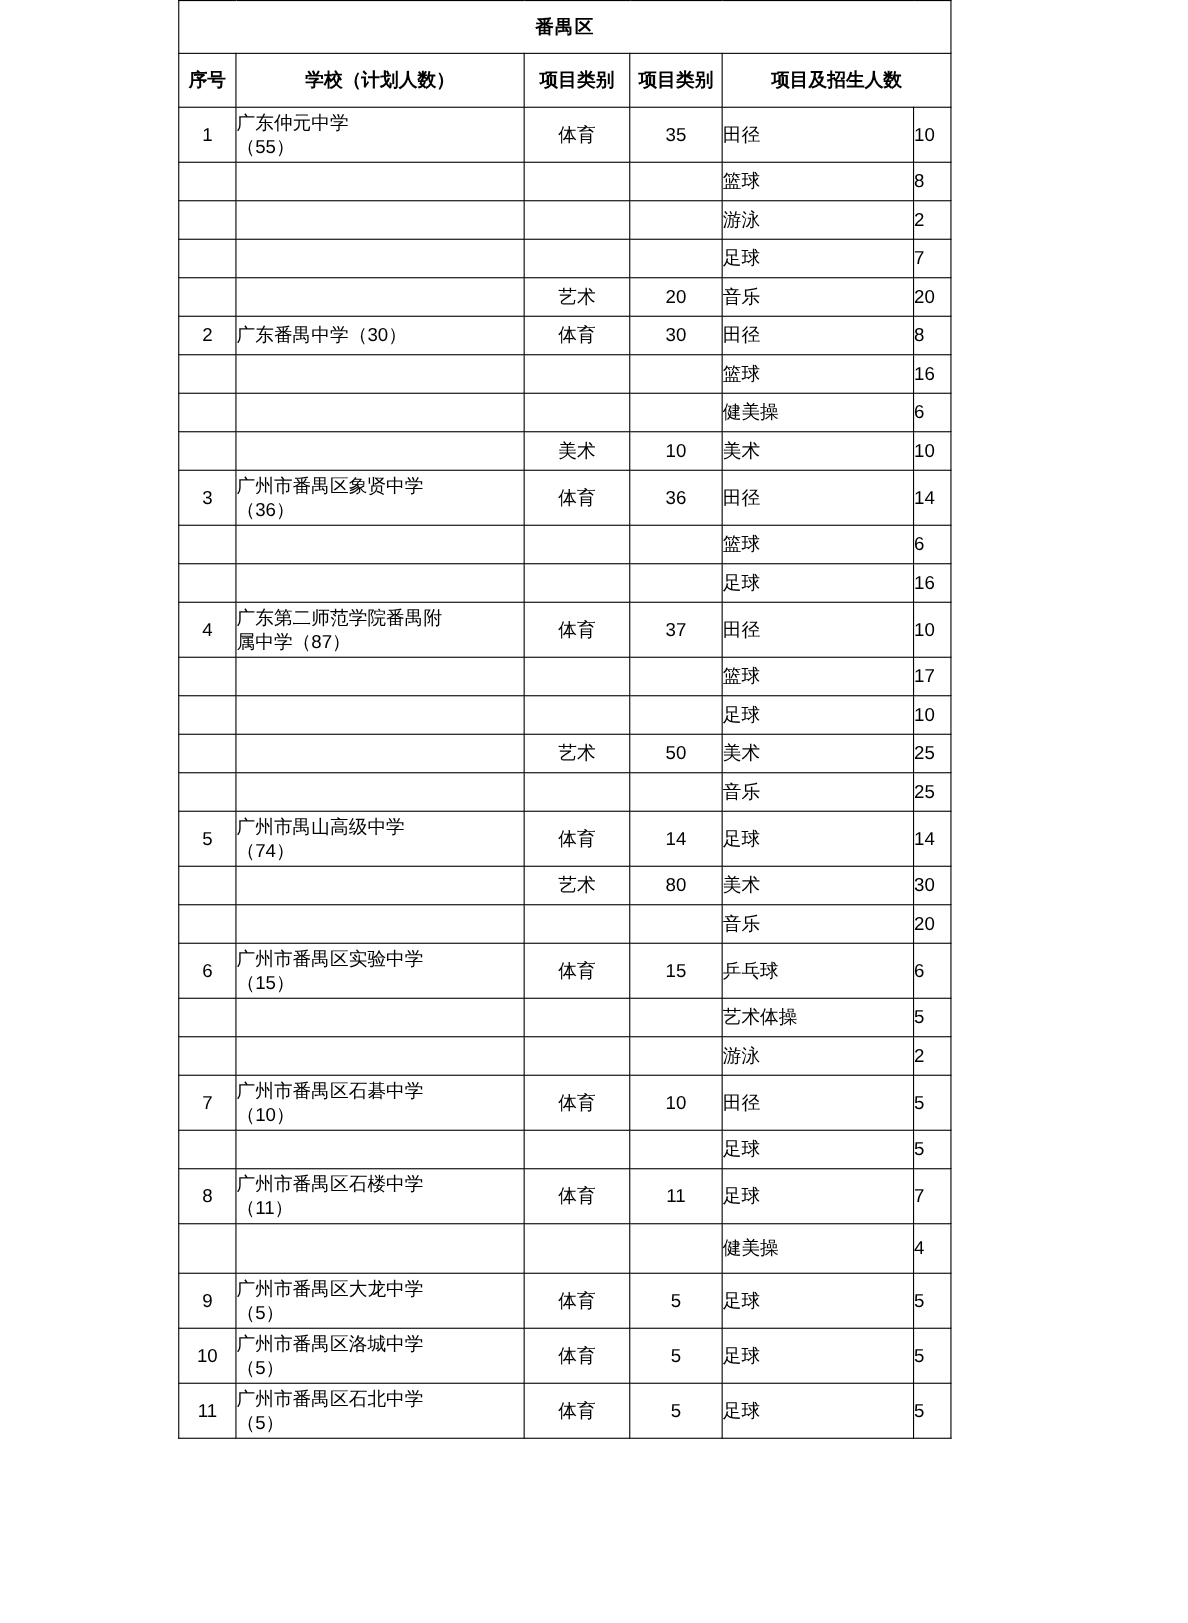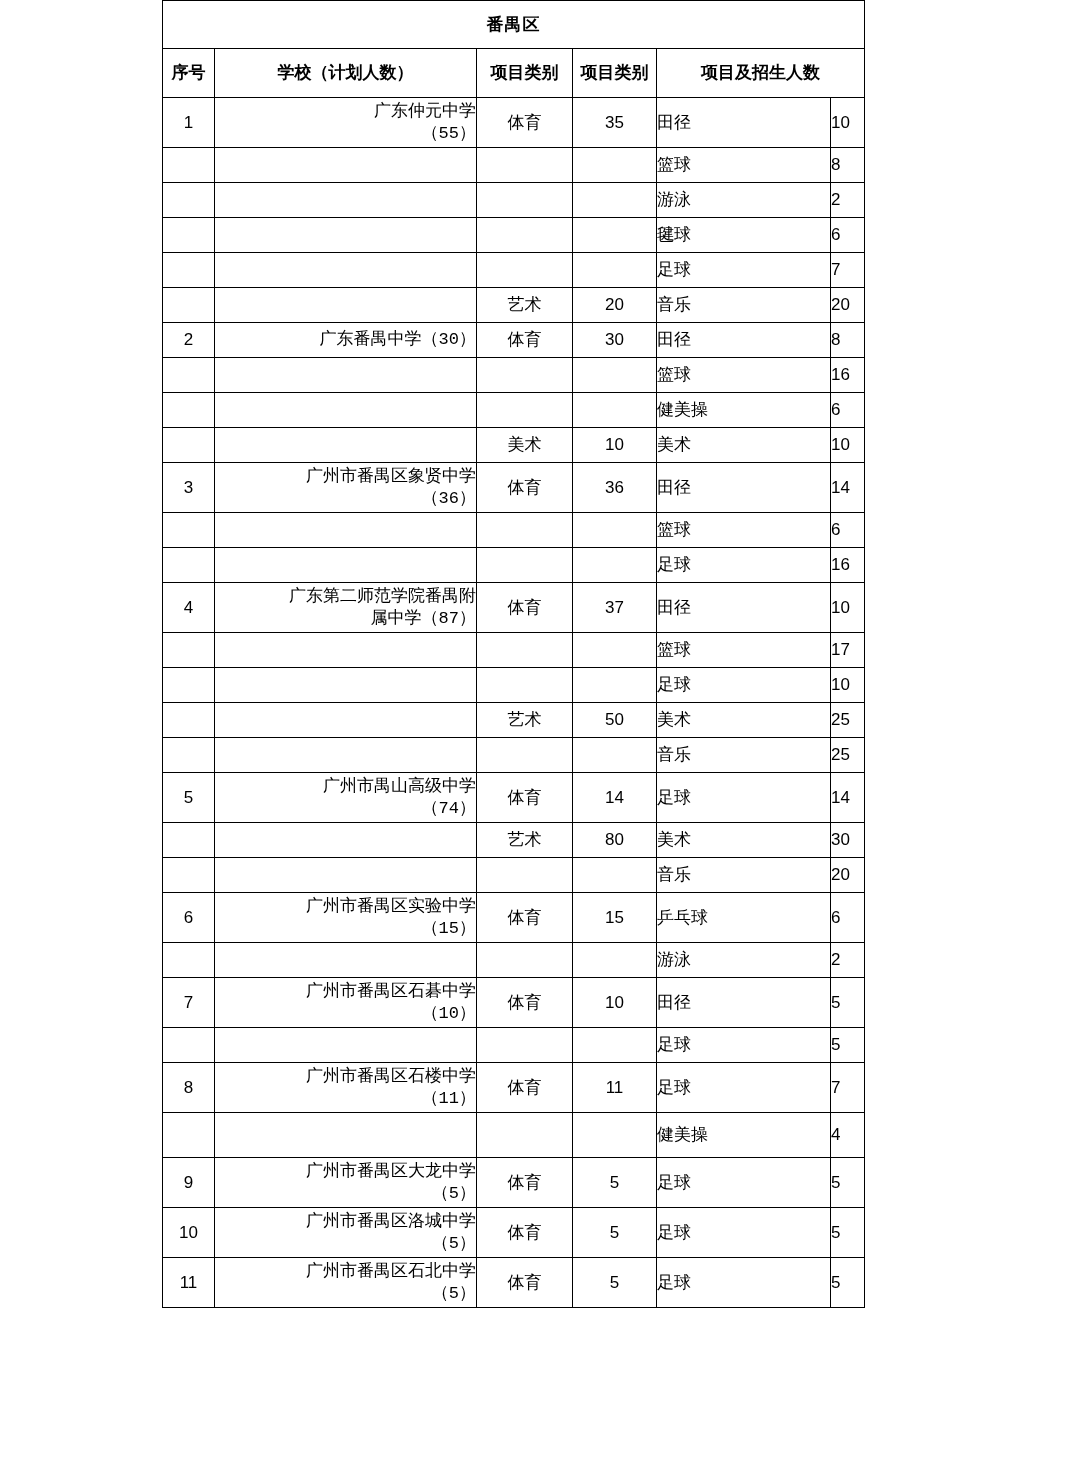--- a/index.html
+++ b/index.html
@@ -64,24 +64,23 @@
     text-align: center;
   }
   .cell-left {
     text-align: left;
     padding-left: 5px;
   }
   .row-tall td { height: 49px; }
   .row-short td { height: 34px; }
   .row-mid td { height: 44px; }
   .school-name {
-    text-align: right;
+    text-align: left;
     padding: 2px 4px;
     line-height: 1.3;
-    font-family: Liberation Mono, monospace;
   }
 </style>
 </head>
 <body>
 
 <div class="page">
   <div class="table-wrap">
     <table class="sheet">
       <colgroup>
         <col class="c-seq">
@@ -125,28 +124,20 @@
             <td class="cell-center"></td>
             <td class="cell-center"></td>
             <td class="cell-left">游泳</td>
             <td class="cell-left">2</td>
           </tr>
           <tr class="row-short">
             <td class="cell-center"></td>
             <td class="school-name"></td>
             <td class="cell-center"></td>
             <td class="cell-center"></td>
-            <td class="cell-left">毽球</td>
-            <td class="cell-left">6</td>
-          </tr>
-          <tr class="row-short">
-            <td class="cell-center"></td>
-            <td class="school-name"></td>
-            <td class="cell-center"></td>
-            <td class="cell-center"></td>
             <td class="cell-left">足球</td>
             <td class="cell-left">7</td>
           </tr>
           <tr class="row-short">
             <td class="cell-center"></td>
             <td class="school-name"></td>
             <td class="cell-center">艺术</td>
             <td class="cell-center">20</td>
             <td class="cell-left">音乐</td>
             <td class="cell-left">20</td>
@@ -271,20 +262,28 @@
             <td class="cell-left">音乐</td>
             <td class="cell-left">20</td>
           </tr>
           <tr class="row-tall">
             <td class="cell-center">6</td>
             <td class="school-name">广州市番禺区实验中学<br>（15）</td>
             <td class="cell-center">体育</td>
             <td class="cell-center">15</td>
             <td class="cell-left">乒乓球</td>
             <td class="cell-left">6</td>
+          </tr>
+          <tr class="row-short">
+            <td class="cell-center"></td>
+            <td class="school-name"></td>
+            <td class="cell-center"></td>
+            <td class="cell-center"></td>
+            <td class="cell-left">艺术体操</td>
+            <td class="cell-left">5</td>
           </tr>
           <tr class="row-short">
             <td class="cell-center"></td>
             <td class="school-name"></td>
             <td class="cell-center"></td>
             <td class="cell-center"></td>
             <td class="cell-left">游泳</td>
             <td class="cell-left">2</td>
           </tr>
           <tr class="row-tall">

